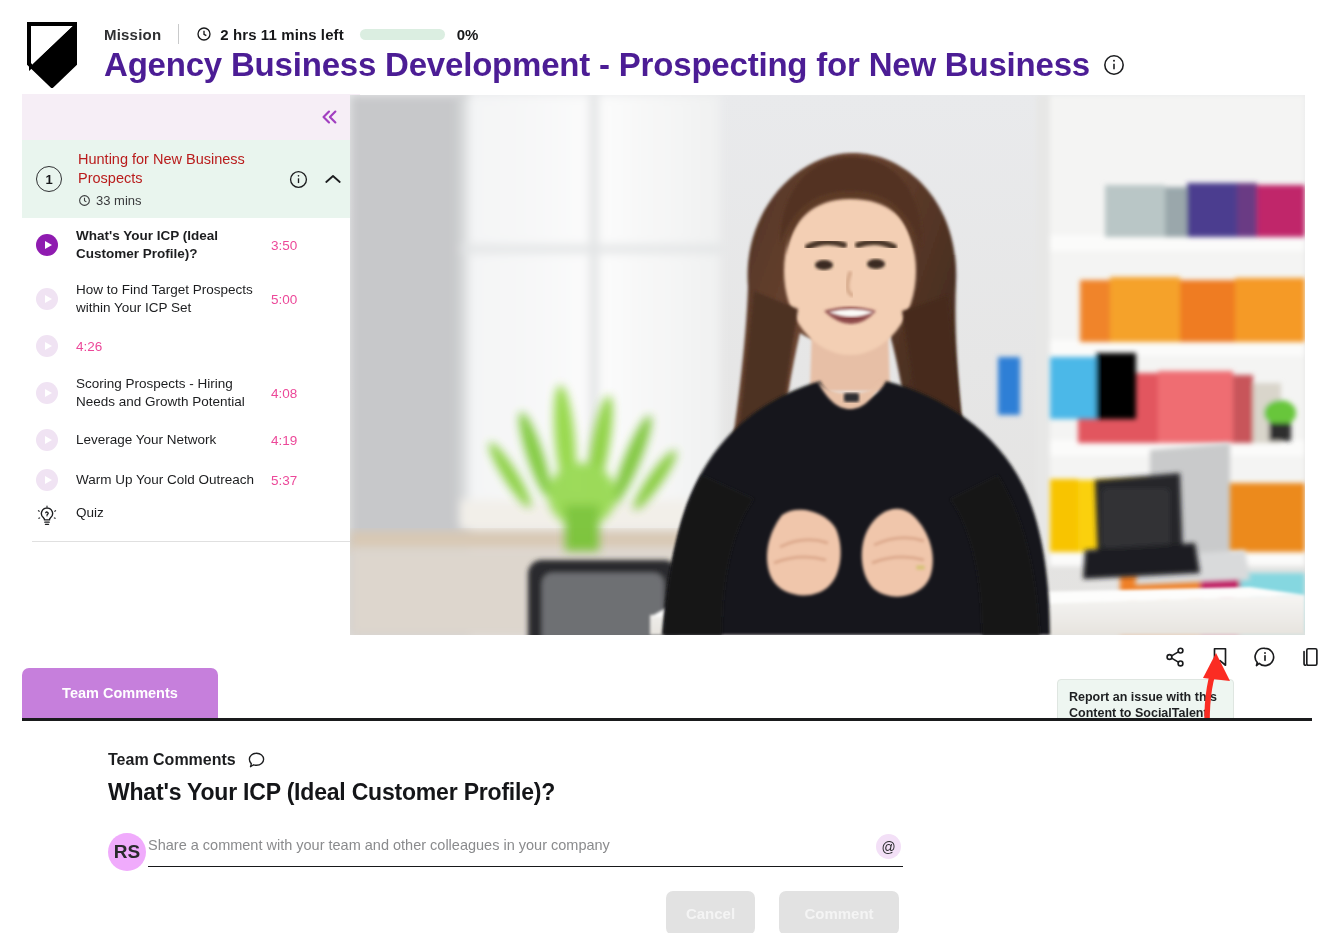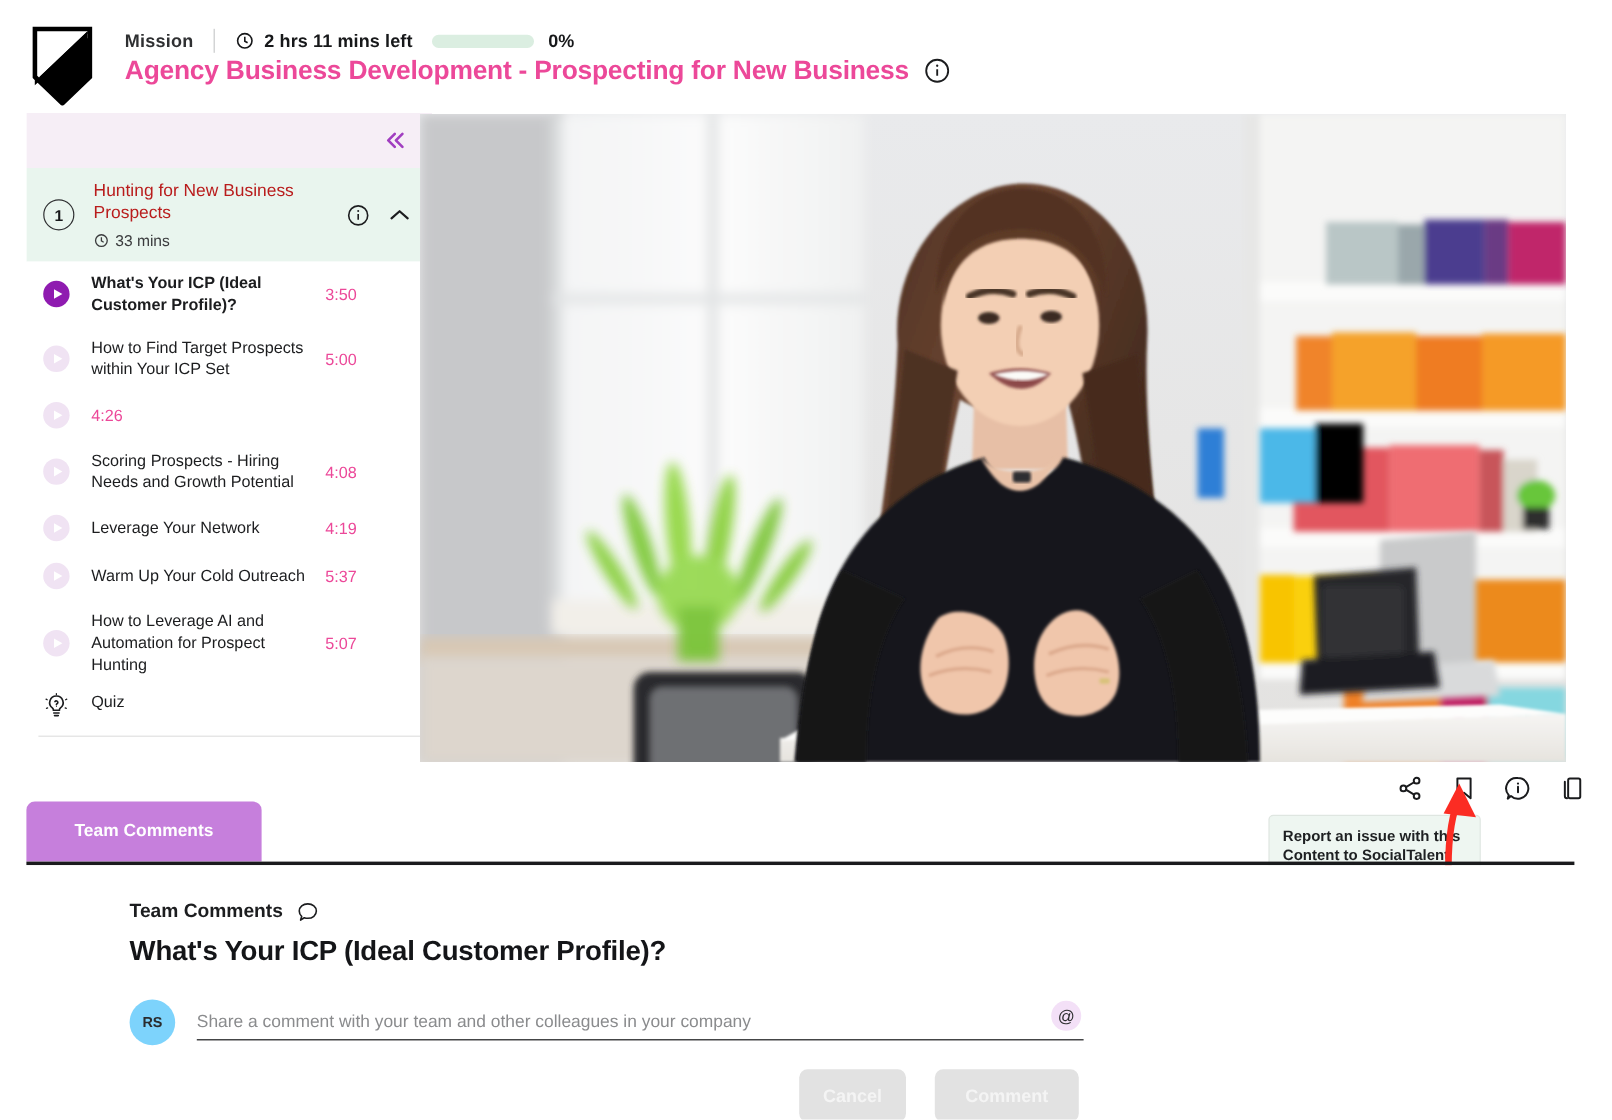--- a/index.html
+++ b/index.html
@@ -17,21 +17,21 @@
   .logo { position:absolute; left:27px; top:22px; width:50px; height:66px; }
   .header-meta { position:absolute; left:104px; top:22px; display:flex; align-items:center; height:24px; }
   .meta-mission { font-size:15px; font-weight:600; color:#2f3032; letter-spacing:.2px; }
   .meta-divider { width:1px; height:20px; background:#c9cacb; margin:0 17px; }
   .clock-icon { width:16px; height:16px; display:inline-block; margin-right:8px; }
   .meta-time { font-size:15px; font-weight:700; color:#17181a; letter-spacing:.1px; white-space:nowrap; }
   .progress-track { width:85px; height:11px; border-radius:6px; background:#dbeee1; margin:0 12px 0 16px; }
   .progress-fill { height:100%; border-radius:6px; background:#2aab5f; width:0%; }
   .meta-pct { font-size:15px; font-weight:700; color:#17181a; }
   .course-title-row { position:absolute; left:104px; top:46px; display:flex; align-items:center; }
-  .course-title { font-size:22px; font-weight:700; color:#ec4899; letter-spacing:-.2px; white-space:nowrap; }
+  .course-title { font-size:33px; font-weight:700; color:#4c1d95; letter-spacing:-.2px; white-space:nowrap; }
   .title-info { margin-left:13px; width:22px; height:22px; display:inline-block; }
 
   
   .sidebar { position:absolute; left:22px; top:94px; width:338px; height:540px; background:#fff; overflow:hidden; }
   .sidebar-top { height:46px; background:#f6eef6; display:flex; align-items:center; justify-content:flex-end; padding-right:20px; }
   .collapse-icon { width:22px; height:20px; cursor:pointer; }
   .module-head { display:flex; align-items:center; background:#e9f5ee; padding:10px 14px 10px 14px; min-height:68px; }
   .module-num { width:26px; height:26px; border-radius:50%; border:1.4px solid #2f3032; display:flex; align-items:center;
                 justify-content:center; font-size:13px; font-weight:700; color:#17181a; flex:0 0 26px; margin-right:16px; }
   .module-texts { flex:1 1 auto; }
@@ -77,23 +77,23 @@
   .tab.active { background:#c67fdc; color:#ffffff; }
   .tab-rule { position:absolute; left:22px; top:718px; width:1290px; height:3px; background:#1a1b1d; }
 
   
   .comments { position:absolute; left:0; top:721px; width:1343px; height:212px; background:#fff; }
   .c-head { position:absolute; left:108px; top:30px; display:flex; align-items:center; }
   .c-head-label { font-size:16px; font-weight:700; color:#1c1d1f; }
   .c-bubble-icon { width:19px; height:18px; margin-left:11px; }
   .c-title { position:absolute; left:108px; top:58px; font-size:23px; font-weight:700; color:#141518; letter-spacing:-.2px; }
   .c-input-row { position:absolute; left:108px; top:112px; display:flex; align-items:center; width:795px; }
-  .c-avatar { flex:0 0 38px; width:38px; height:38px; border-radius:50%; background:#7dd3fc;
-              display:flex; align-items:center; justify-content:center; font-size:12px; font-weight:700; color:#2a2b2d; }
-  .c-field { position:relative; flex:1 1 auto; margin-left:18px; height:30px; border-bottom:1.6px solid #17181a; display:flex; align-items:center; }
+  .c-avatar { flex:0 0 38px; width:38px; height:38px; border-radius:50%; background:#f0abfc;
+              display:flex; align-items:center; justify-content:center; font-size:19px; font-weight:700; color:#2a2b2d; }
+  .c-field { position:relative; flex:1 1 auto; margin-left:2px; height:30px; border-bottom:1.6px solid #17181a; display:flex; align-items:flex-start; }
   .c-field-text { font-size:14.5px; color:#8a8b8d; }
   .at-badge { position:absolute; right:2px; top:-3px; width:25px; height:25px; border-radius:50%; background:#f3e0f7;
               display:flex; align-items:center; justify-content:center; font-size:14px; color:#2a2b2d; }
   .c-buttons { position:absolute; left:666px; top:170px; display:flex; gap:24px; }
   .btn { width:89px; height:44px; border-radius:7px; background:#e2e2e2; color:#f4f4f4; border:none;
          font-size:15px; font-weight:700; font-family:"Liberation Sans", sans-serif; cursor:pointer; }
   .btn.wide { width:120px; }
 </style>
 </head>
 <body>
@@ -208,27 +208,20 @@
       </div>
 
       <div class="lesson">
         <span class="lesson-bullet">
             <i class="tri"></i>
           </span>
         <span class="lesson-name">Warm Up Your Cold Outreach</span>
         <span class="lesson-time">5:37</span>
       </div>
 
-      <div class="lesson">
-        <span class="lesson-bullet">
-            <i class="tri"></i>
-          </span>
-        <span class="lesson-name">How to Leverage AI and Automation for Prospect Hunting</span>
-        <span class="lesson-time">5:07</span>
-      </div>
 
       <div class="quiz-row">
         <svg class="quiz-icon" viewBox="0 0 24 26" fill="none" stroke="#1c1d1f" stroke-width="1.5" stroke-linecap="round">
           <path d="M12 3.2 a6 6 0 0 0 -3.7 10.8 c.7.6 1 1.3 1 2.1 h5.4 c0-.8.3-1.5 1-2.1 A6 6 0 0 0 12 3.2 z"></path>
           <path d="M9.6 18.6 h4.8"></path>
             <path d="M10.3 21 h3.4"></path>
           <path d="M10.7 8.3 a1.4 1.4 0 0 1 2.6 .7 c0 1-1.3 1.1-1.3 2.1"></path>
           <circle cx="12" cy="12.6" r=".5" fill="#1c1d1f" stroke="none"></circle>
           <path d="M2.6 6.1 l1 .5 M21.4 6.1 l-1 .5 M3 14.4 l1-.4 M21 14.4 l-1-.4 M12 1 v.9" stroke-width="1.2"></path>
         </svg>

